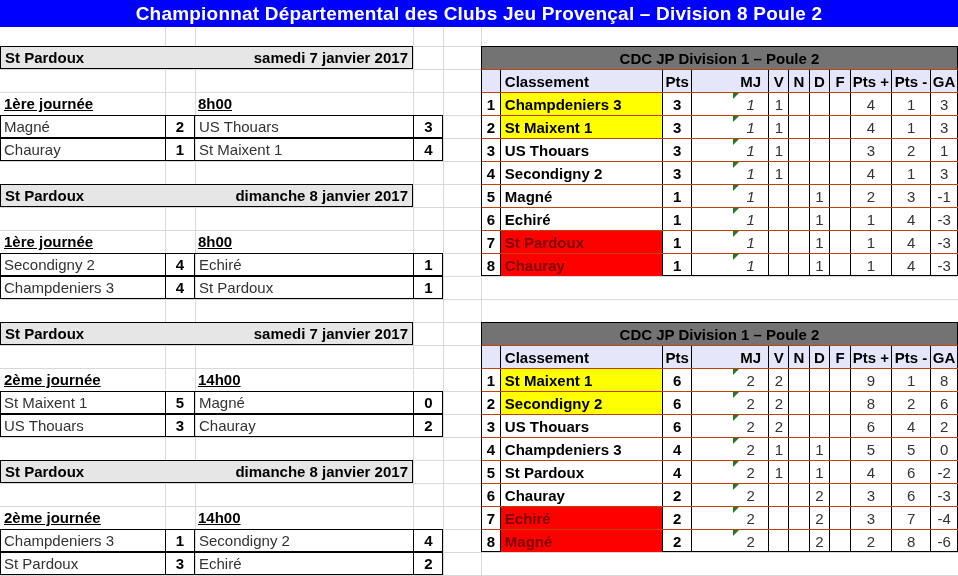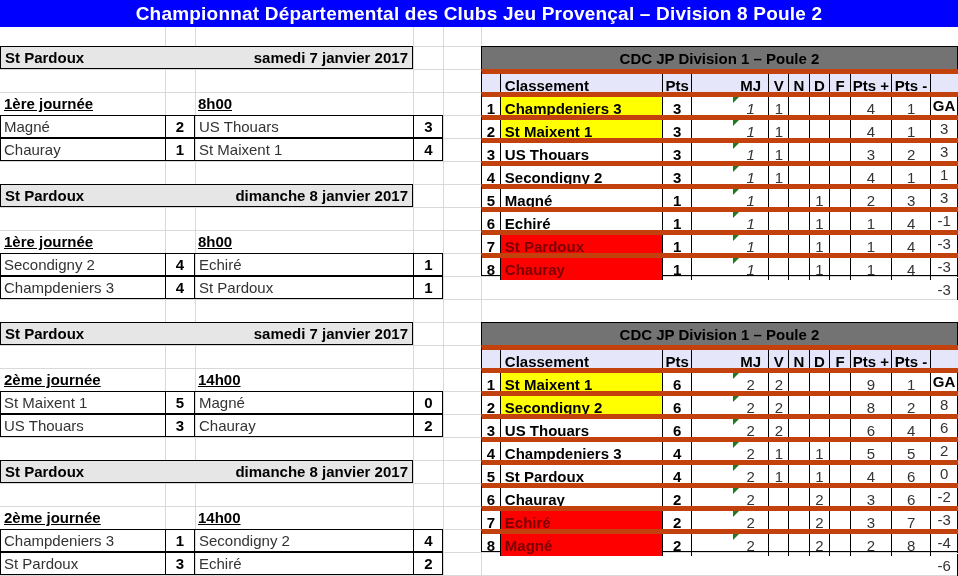--- a/index.html
+++ b/index.html
@@ -38,37 +38,37 @@
   .match-row .t1 { left: 3px; width: 160px; }
   .match-row .s1 { left: 164px; width: 30px; justify-content: center; font-weight: bold; color: #000; border-left: 1px solid #000; border-right: 1px solid #000; }
   .match-row .t2 { left: 198px; width: 212px; }
   .match-row .s2 { left: 412px; width: 30px; justify-content: center; font-weight: bold; color: #000; border-left: 1px solid #000; }
 
   .stand { position: absolute; left: 481px; width: 477px; }
   .stand .title {
     height: 23px; background: #737373; border: 1px solid #000; border-bottom: none;
     display: flex; align-items: center; justify-content: center; font-weight: bold; font-size: 15px;
   }
-  .srow { position: relative; height: 23px; border-left: 1px solid #000; border-top: 5px solid #c2410c; display: flex; }
+  .srow { position: relative; height: 23px; border-left: 1px solid #000; border-top: 1px solid #c2410c; display: flex; }
   .srow:last-child { border-bottom: 1px solid #000; }
   .srow > div { height: 22px; display: flex; align-items: center; justify-content: center; border-right: 1px solid #000; font-size: 15px; position: relative; }
   .srow.head { background: #e6e6fa; }
   .srow.head > div { font-weight: bold; }
   .srow.head .c-name { background: #e6e6fa; }
   .c-rank { width: 21px; font-weight: bold; }
   .c-name { width: 182px; justify-content: flex-start !important; padding-left: 4px; font-weight: bold; }
   .c-pts { width: 32px; font-weight: bold; }
   .c-mj { width: 41px; margin-left: 41px; }
   .c-v { width: 22px; }
   .c-n { width: 23px; }
   .c-d { width: 23px; }
   .c-f { width: 23px; }
   .c-pp { width: 46px; }
   .c-pm { width: 44px; }
-  .c-ga { width: 30px; margin-top: 20px; }
+  .c-ga { width: 30px; }
   .num { color: #333; }
   .ital { font-style: italic; }
   .yellow { background: #ffff00; }
   .red { background: #ff0000; color: #7a0000; }
   .tri::before {
     content: ""; position: absolute; left: 0; top: 0;
     border-top: 6px solid #1e7b1e; border-right: 6px solid transparent;
   }
 </style>
 </head>

